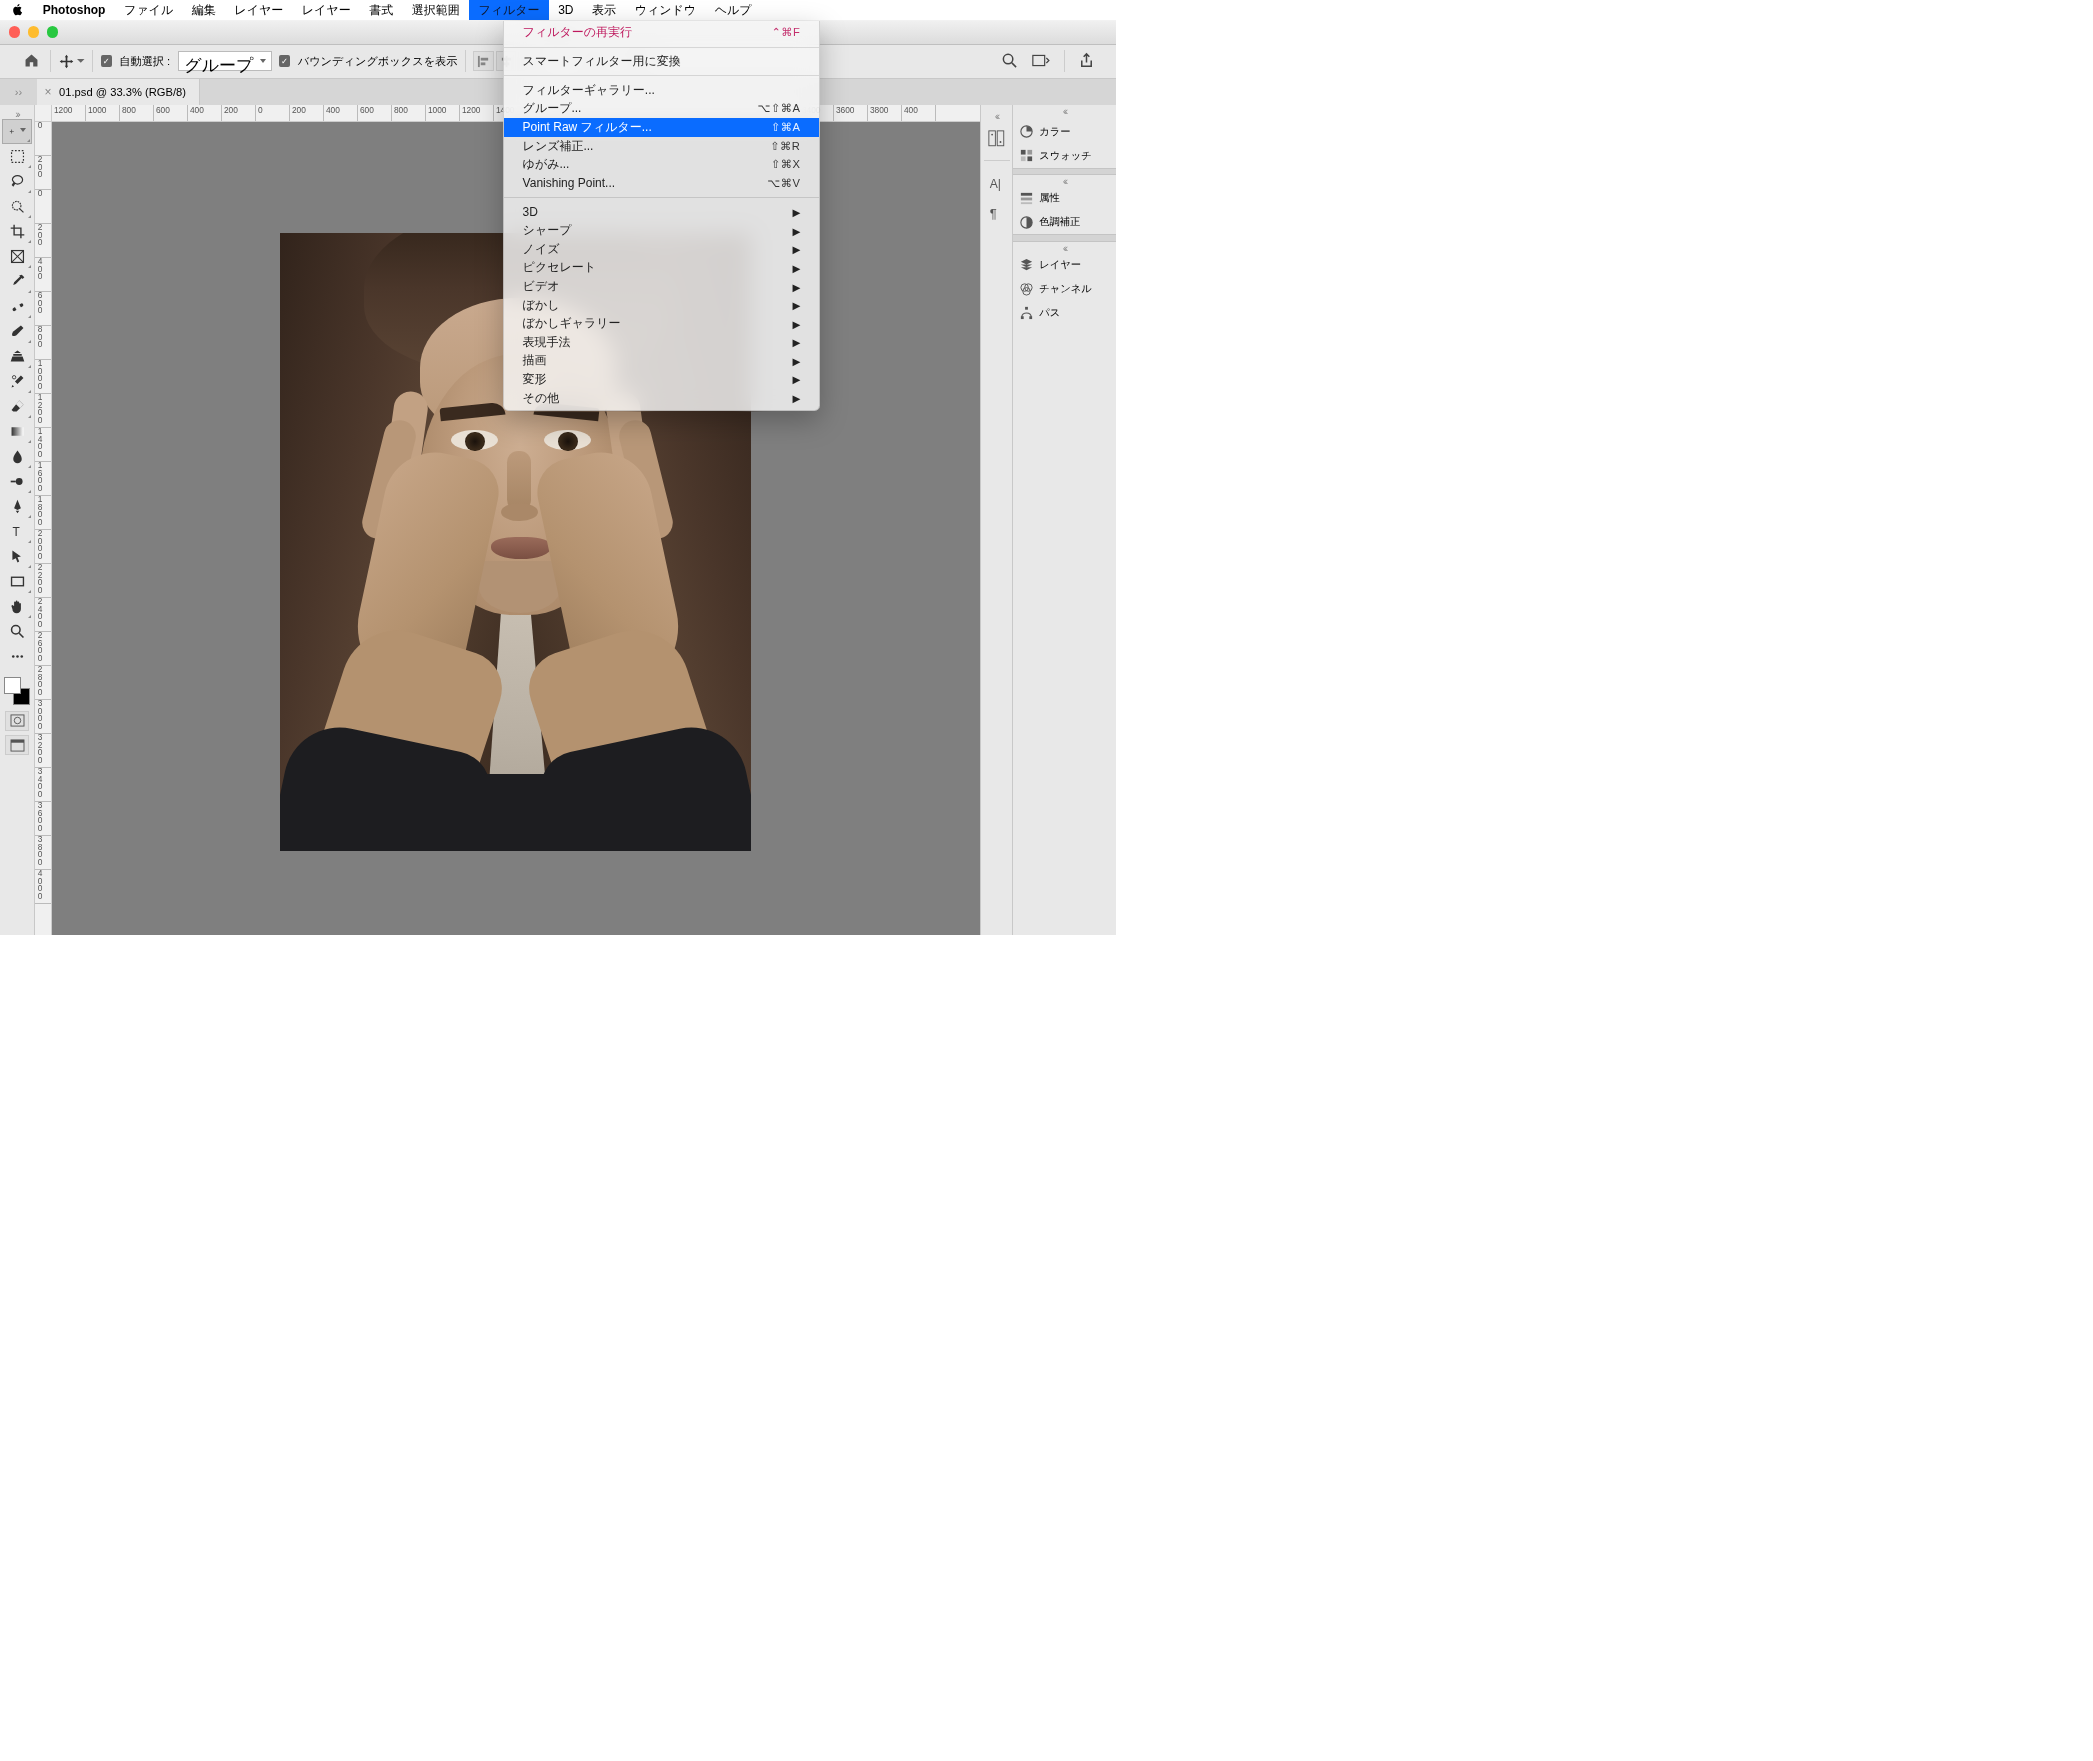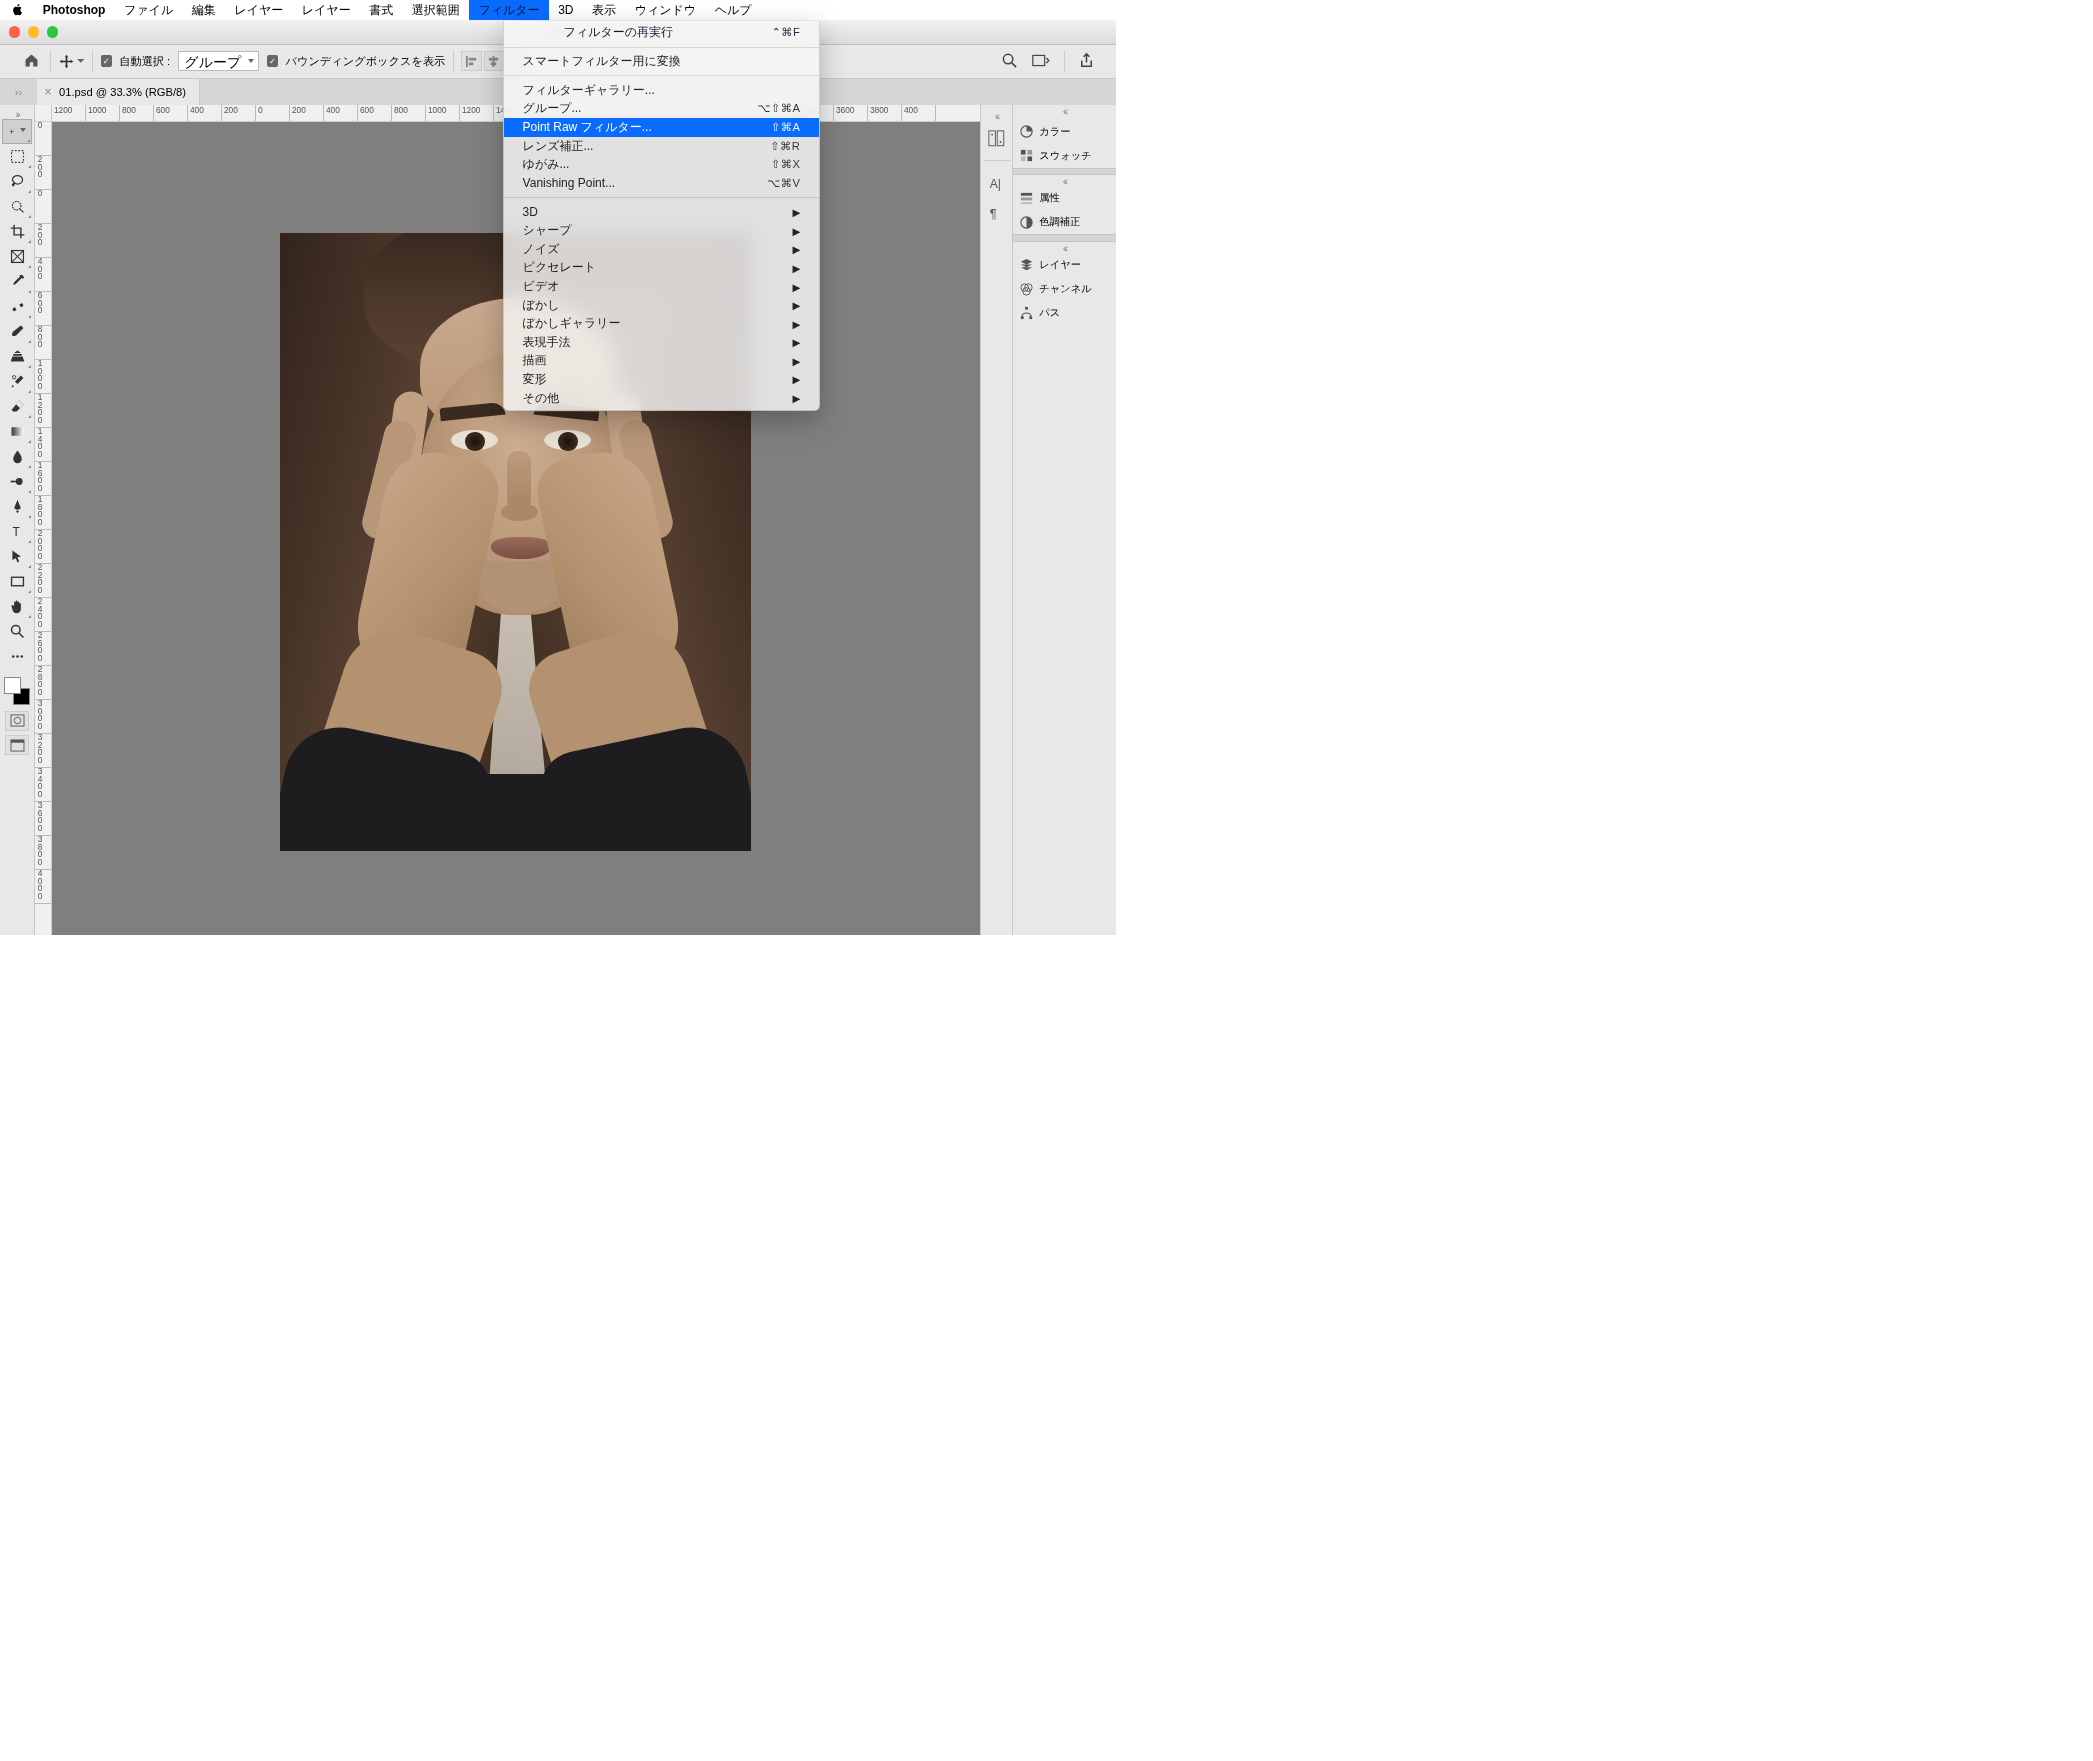--- a/index.html
+++ b/index.html
@@ -16,21 +16,21 @@
 .traffic { display:flex; gap:7.5px; }
 .traffic span { width:11.2px; height:11.2px; border-radius:50%; display:block;}
 .tclose { background:#ff5f57;}
 .tmini { background:#febc2e;}
 .tmax { background:#28c840;}
 #titlebar .title { position:absolute; left:0; right:0; text-align:center; font-size:12px; color:#444;}
 
 #optionsbar { height:34px; background:#e8e8e8; border-bottom:0.9px solid #c8c8c8; display:flex; align-items:center; font-size:11.2px; gap:7.5px; padding:0 20px;}
 .home-btn { width:22.4px; height:22.4px; display:flex;align-items:center;justify-content:center;}
 .divv { width:0.9px; height:22.4px; background:#ccc; }
-.sel { border:0.9px solid #bbb; background:#fff; padding:1.9px 17px 1.9px 5.6px; font-size:14px; height:20.5px; position:relative;}
+.sel { border:0.9px solid #bbb; background:#fff; padding:1.9px 17px 1.9px 5.6px; font-size:17px; height:20.5px; position:relative;}
 .sel::after{content:"";position:absolute;right:4.7px;top:7.5px;border-left:3.7px solid transparent;border-right:3.7px solid transparent;border-top:4.7px solid #666;}
 .chk { width:11.2px;height:11.2px;background:#666;border-radius:1.9px;display:inline-flex;align-items:center;justify-content:center;}
 .chk::after{content:"✓";color:#fff;font-size:8.4px;}
 .algrp{display:flex;gap:1.9px;}
 .albtn{width:20.5px;height:20.5px;background:#e0e0e0;border:0.9px solid #ccc;display:flex;align-items:center;justify-content:center;}
 .opt-right{margin-left:auto;display:flex;align-items:center;gap:13px;}
 .icon-btn{width:18.6px;height:18.6px;display:flex;align-items:center;justify-content:center;}
 
 #tabbar { height:26px; background:#d6d6d6; display:flex; align-items:center; font-size:11.2px;}
 .tabhandle { width:37px; height:26px; display:flex;align-items:center;justify-content:center;color:#888;}
@@ -81,21 +81,21 @@
 .fR1{position:absolute;right:104px;top:158px;width:34px;height:131px;border-radius:18.6px;background:#c2a183;transform:rotate(-8deg);}
 .fR2{position:absolute;right:89px;top:186px;width:32px;height:121px;border-radius:18.6px;background:#b89778;transform:rotate(-14deg);}
 .armsL{position:absolute;left:37px;top:401px;width:158px;height:261px;background:#b4926f;border-radius:56px 37px 28px 37px;transform:rotate(18deg);}
 .armsR{position:absolute;right:37px;top:401px;width:158px;height:261px;background:#b4926f;border-radius:37px 56px 37px 28px;transform:rotate(-18deg);}
 .sleeveL{position:absolute;left:-9.3px;top:503px;width:205px;height:224px;background:#1d1d20;border-radius:56px 37px 0 0;transform:rotate(12deg);}
 .sleeveR{position:absolute;right:-9.3px;top:503px;width:205px;height:224px;background:#1d1d20;border-radius:37px 56px 0 0;transform:rotate(-12deg);}
 .torso{position:absolute;left:121px;top:541px;width:242px;height:186px;background:#1d1d20;}
 
 #menu{position:absolute;left:503px;top:20.5px;width:317px;background:rgba(246,246,246,0.82);backdrop-filter:blur(11.2px);border:0.9px solid rgba(0,0,0,0.15);border-top:none;border-radius:0 0 5.6px 5.6px;box-shadow:0 9.3px 28px rgba(0,0,0,0.25);font-size:12px;padding:2.8px 0;}
 .mitem{height:18.6px;display:flex;align-items:center;padding:0 18.6px;justify-content:space-between;color:#222;}
-.mitem.disabled{color:#0f172a;margin-left:41px;}
+.mitem.disabled{color:#be185d;}
 .mitem.hl{background:#0a6cff;color:#fff;}
 .msep{height:0.9px;background:rgba(0,0,0,0.12);margin:4.7px 0;}
 .mitem .sc{font-size:11.2px;color:inherit;opacity:0.9;letter-spacing:0.5px;}
 .mitem .arrow{font-size:10.3px;}
 
 #pdock{width:32px;background:#e8e8e8;border-left:0.9px solid #c8c8c8;display:flex;flex-direction:column;align-items:center;padding-top:5.6px;gap:7.5px;}
 .pdock-handle{font-size:11.2px;color:#888;height:9.3px;letter-spacing:-1.9px;}
 .pdock-ico{width:22.4px;height:22.4px;display:flex;align-items:center;justify-content:center;}
 .pdock-sep{width:26px;height:0.9px;background:#ccc;margin:3.7px 0;}
 

